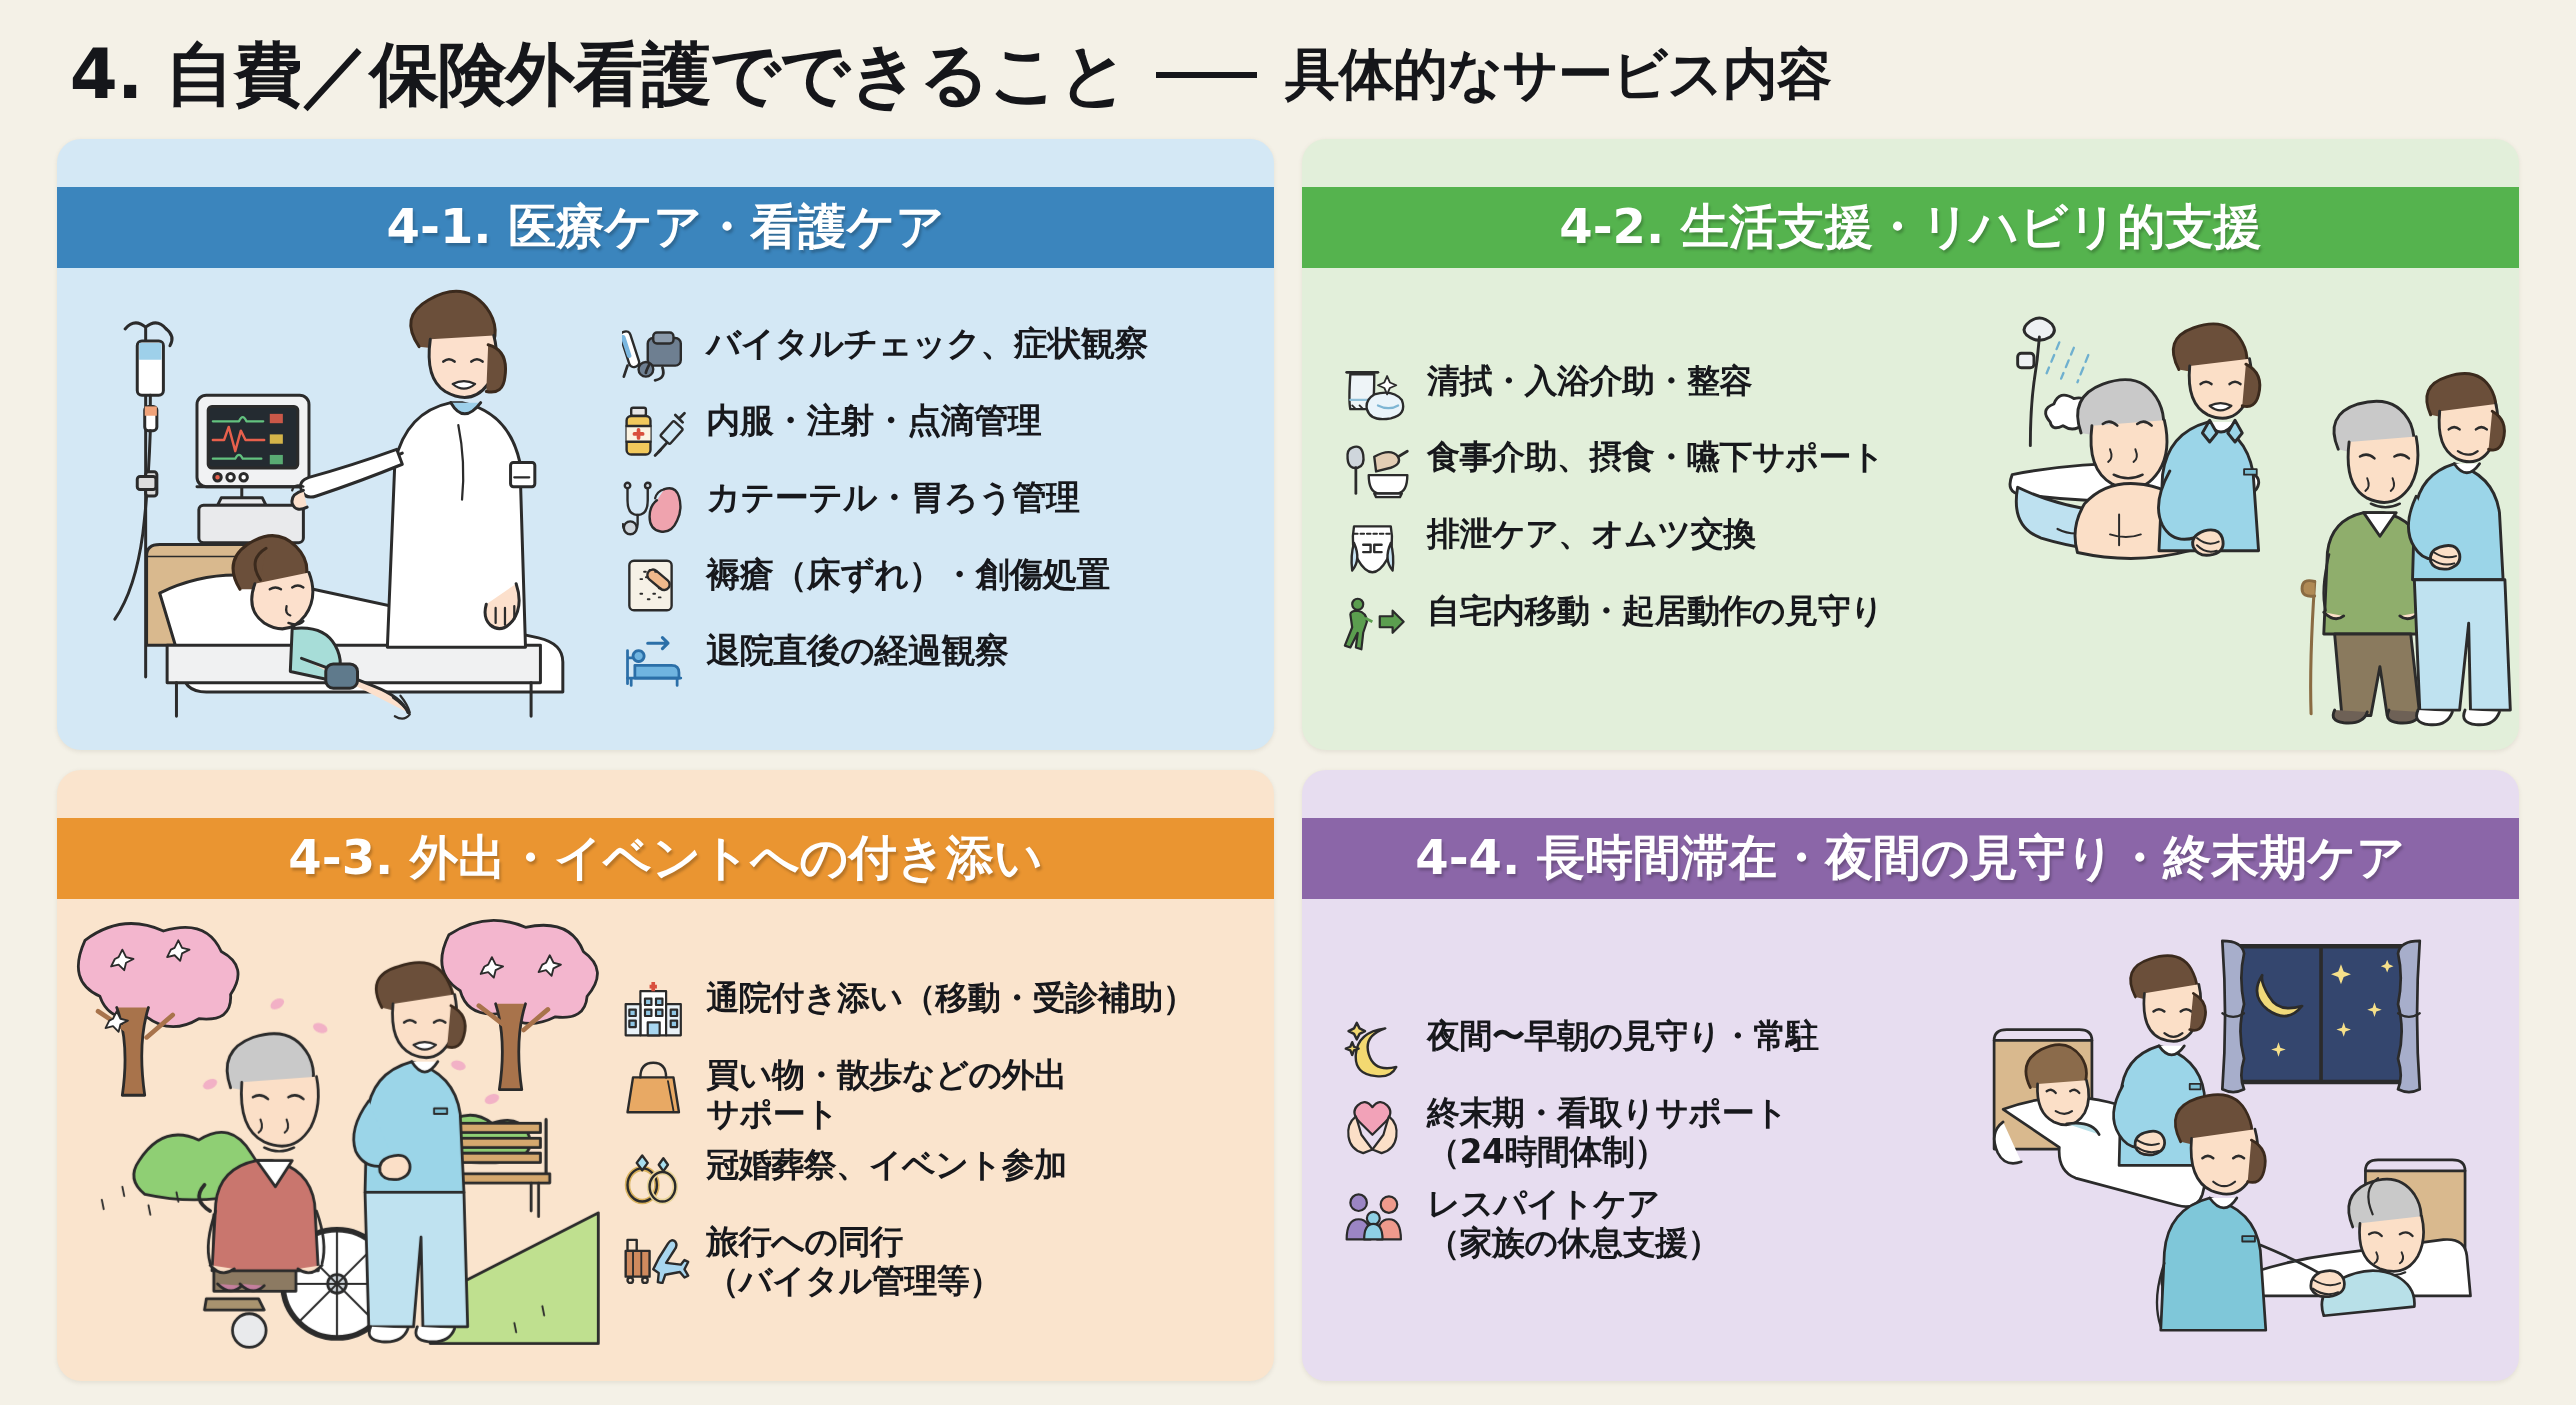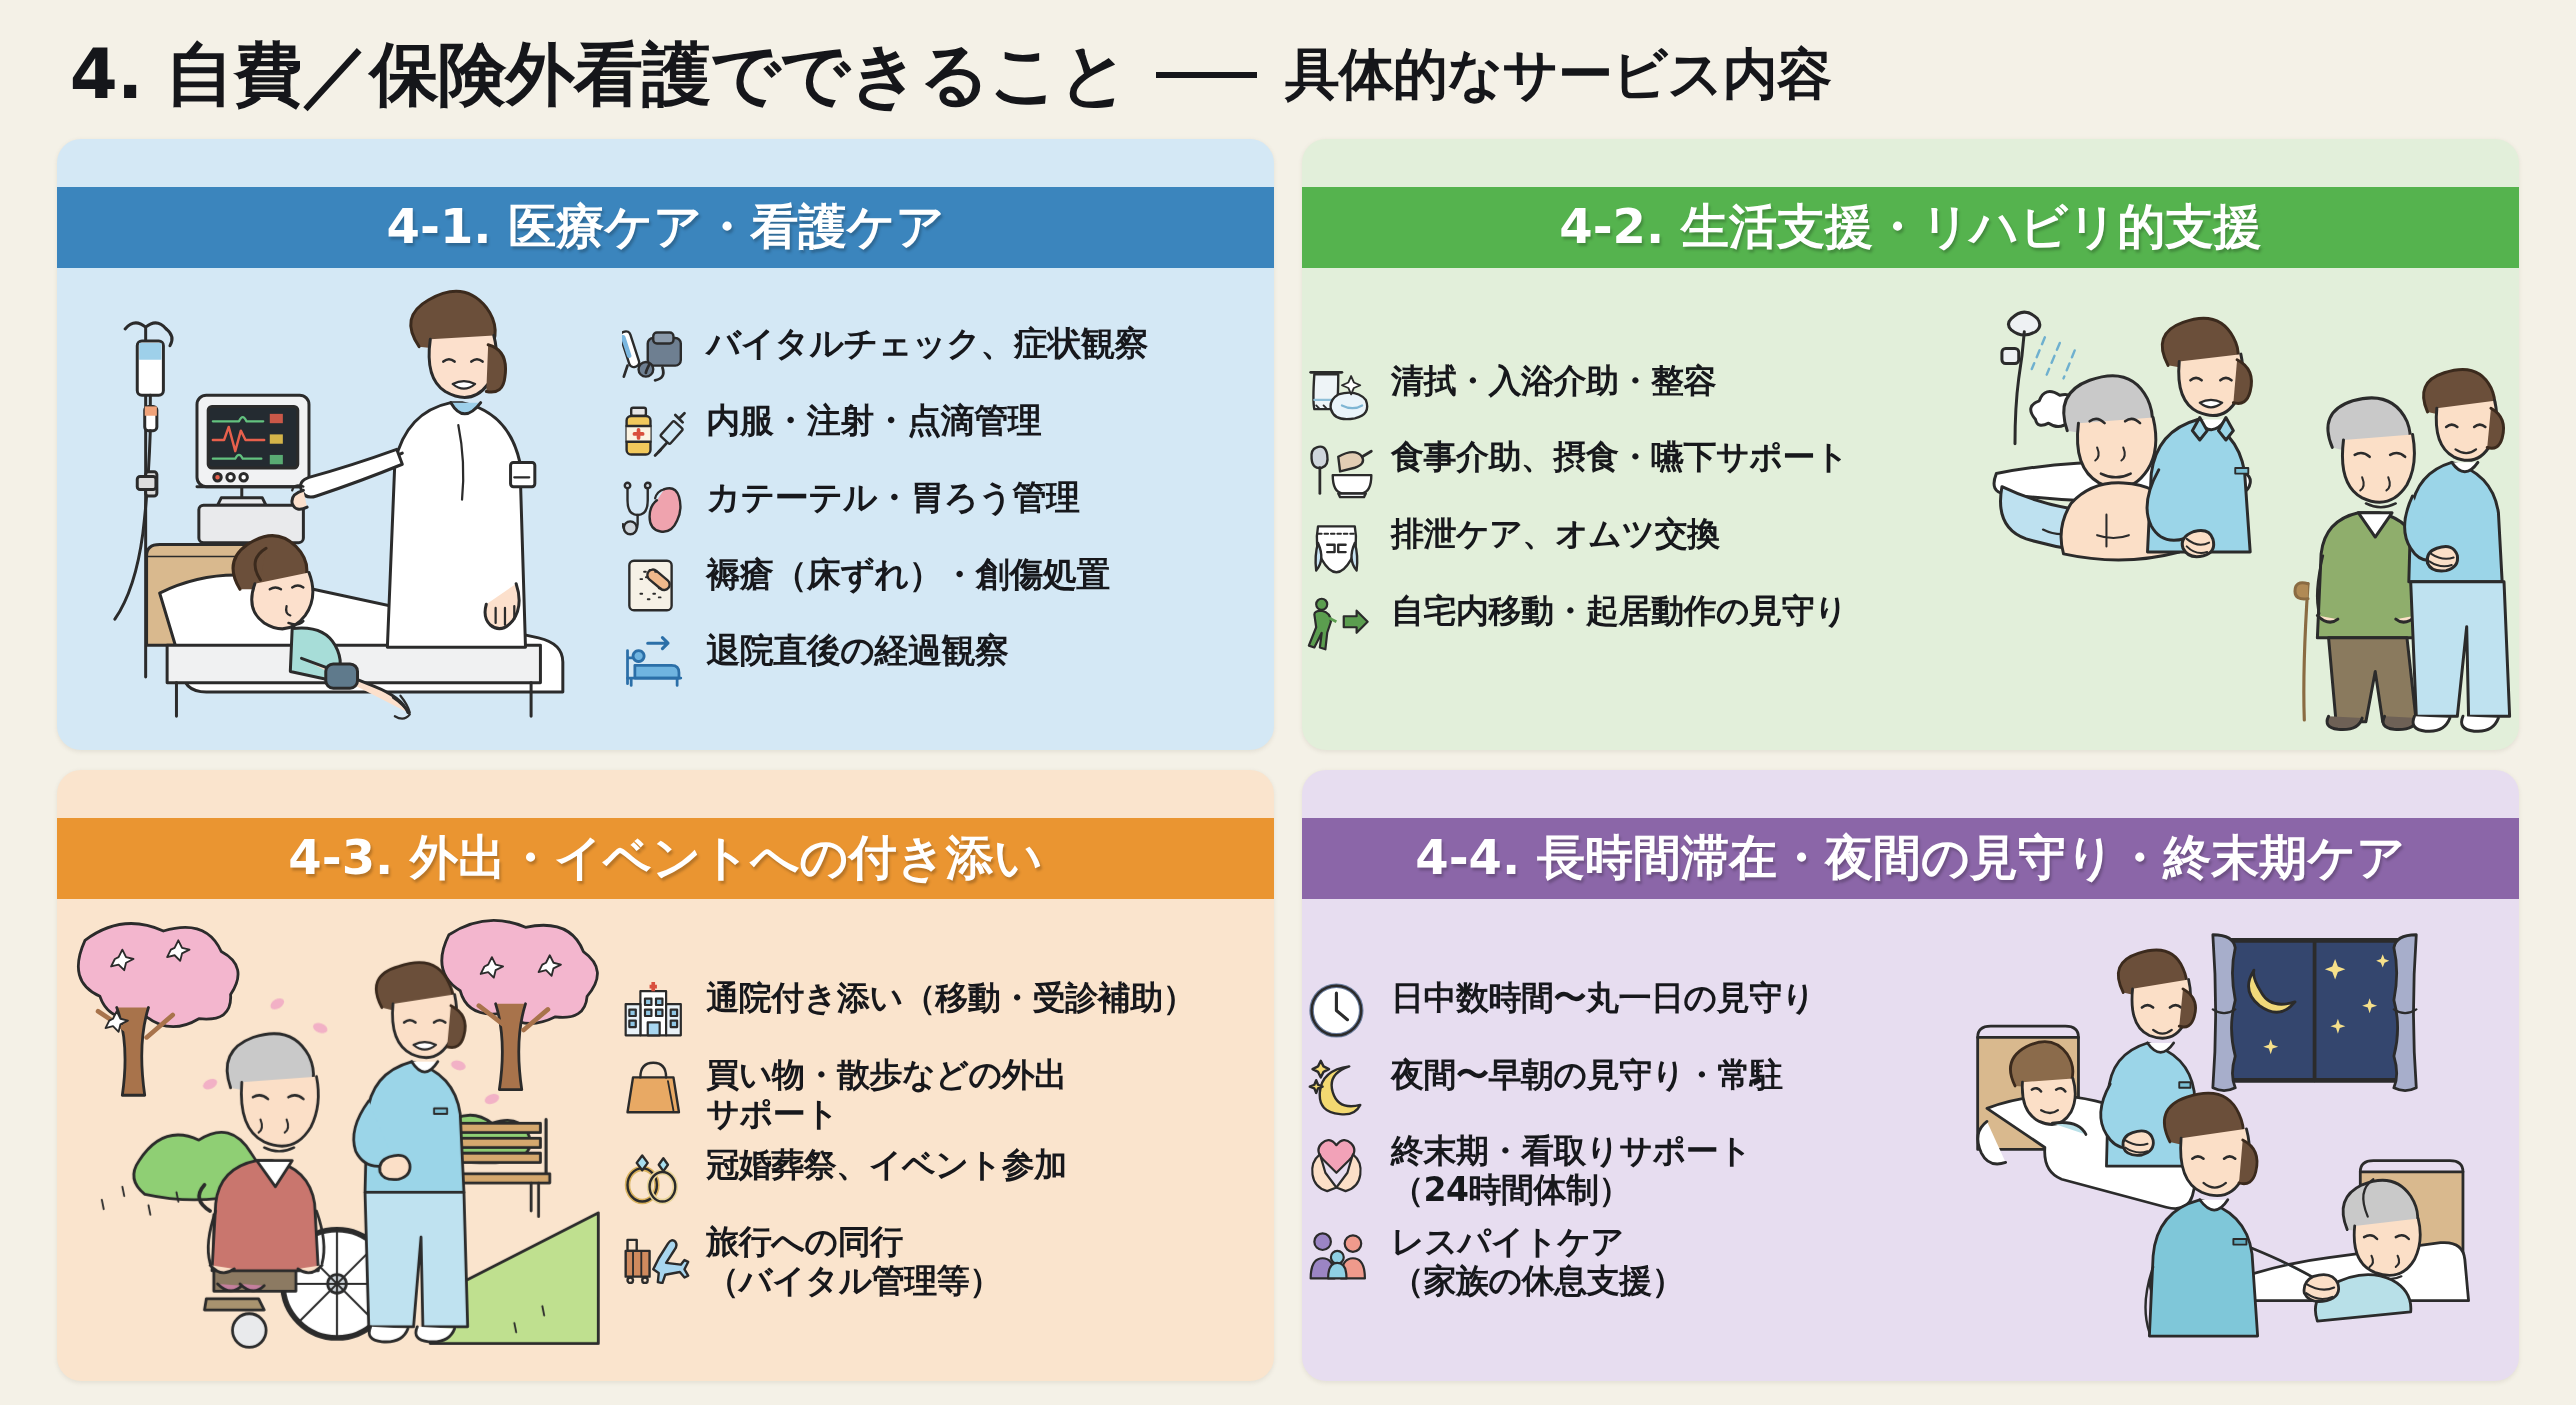--- a/index.html
+++ b/index.html
@@ -60,21 +60,21 @@
     letter-spacing:0px;
     text-shadow:1.8px 2.7px 2.7px rgba(0,0,0,.22);
     white-space:nowrap;
   }
   .panel-body{
     flex:1 1 auto;
     display:flex;flex-direction:row;
     position:relative;
     overflow:hidden;
   }
-  .panel-body.rev{flex-direction:row-reverse;}
+  .panel-body.rev{flex-direction:row-reverse;margin-left:36px;}
   .illus{
     flex:0 0 46%;
     position:relative;
     overflow:hidden;
   }
   .items{
     flex:1 1 auto;
     display:flex;flex-direction:column;
     justify-content:center;
     gap:12.8px;
@@ -636,32 +636,20 @@
                 <path d="M208 386 q-14 40 -4 70" stroke-width="2.6"></path>
               </g>
             </svg>
           </div>
         </div>
         <div class="items">
           <div class="item">
             <span class="item-icon">
               <svg width="68" height="57" viewBox="0 0 74 62">
                 <g stroke="#2b2b2b" stroke-width="2.6" fill="none" stroke-linecap="round" stroke-linejoin="round">
-                  <circle cx="32" cy="31" r="27" fill="#ffffff" stroke="#6d7fa0" stroke-width="5"></circle>
-                  <circle cx="32" cy="31" r="27"></circle>
-                  <path d="M32 12 v19 l12 10" stroke-width="3.4"></path>
-                </g>
-              </svg>
-            </span>
-            <span class="item-text">日中数時間〜丸一日の見守り</span>
-          </div>
-          <div class="item">
-            <span class="item-icon">
-              <svg width="68" height="57" viewBox="0 0 74 62">
-                <g stroke="#2b2b2b" stroke-width="2.6" fill="none" stroke-linecap="round" stroke-linejoin="round">
                   <path d="M46 8 q-30 4 -32 28 q-2 22 22 24 q16 2 22 -10 q-24 6 -30 -14 q-6 -20 18 -28 z" fill="#f3d971"></path>
                   <path d="M12 8 l3 -6 l3 6 l6 3 l-6 3 l-3 6 l-3 -6 l-6 -3 z" fill="#f3d971"></path>
                   <path d="M8 28 l2 -5 l2 5 l5 2 l-5 2 l-2 5 l-2 -5 l-5 -2 z" fill="#f3d971"></path>
                 </g>
               </svg>
             </span>
             <span class="item-text">夜間〜早朝の見守り・常駐</span>
           </div>
           <div class="item">
             <span class="item-icon">

